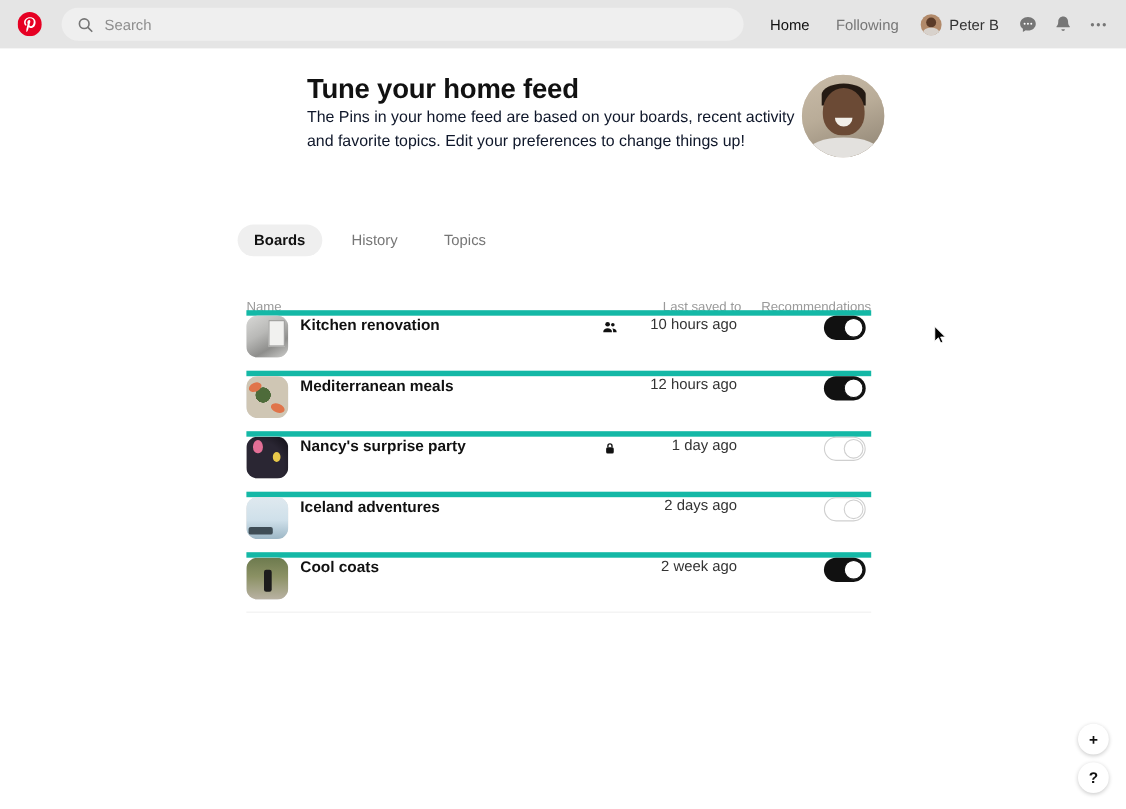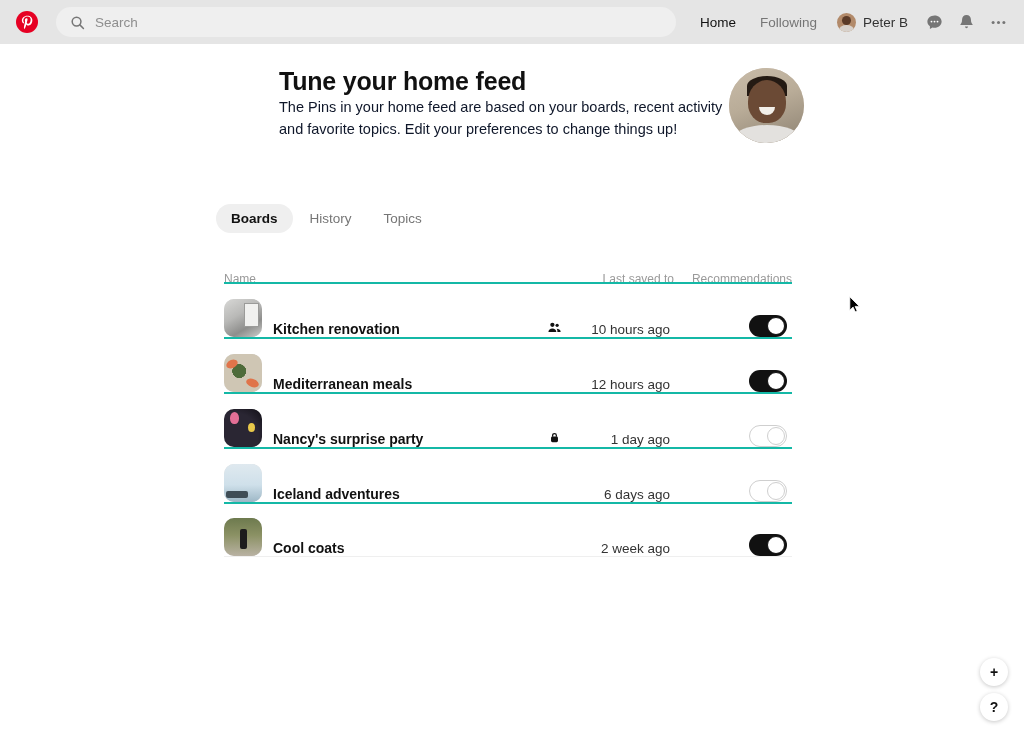--- a/index.html
+++ b/index.html
@@ -123,44 +123,44 @@
   .hero-avatar .shirt {
     position:absolute; left:50%; bottom:-8px;
     width:66px; height:26px; margin-left:-33px;
     border-radius:50% 50% 0 0;
     background:#e3e1de;
   }
 
   
   .tabs {
     position: absolute; top: 160px; left: 216px;
-    display: flex; align-items: center; gap: 2px;
+    display: flex; align-items: center; gap: 12px;
   }
   .tab {
     font-size: 13.5px; color: #767676;
     padding: 7px 15px; border-radius: 18px;
     white-space: nowrap;
   }
   .tab.active { background: #efefef; color: #111; font-weight: bold; }
 
   
   .table { position: absolute; top: 210px; left: 224px; width: 568px; }
   .thead {
     display: flex; align-items: center;
     height: 28px; position: relative;
   }
   .th { font-size: 12px; color: #9a9a9a; margin-top: 22px; }
   .th-name { flex: 0 0 auto; }
   .th-saved { position: absolute; right: 118px; white-space: nowrap; }
   .th-rec  { position: absolute; right: 0; white-space: nowrap; }
 
   .row {
-    display: flex; align-items: flex-end;
+    display: flex; align-items: flex-start;
     height: 55px; position: relative;
-    border-top: 2px solid #14b8a6;
+    border-top: 5px solid #14b8a6;
   }
   .row:last-child { border-bottom: 1px solid #efefef; }
 
   .thumb {
     width: 38px; height: 38px; border-radius: 10px;
     flex: 0 0 auto; overflow: hidden; position: relative;
     background: #ddd;
   }
   .board-name {
     margin-left: 11px;
@@ -388,21 +388,21 @@
           <span class="knob"></span>
         </span>
       </span>
     </div>
 
     <div class="row">
       <div class="thumb">
         <span class="art art-iceland"></span>
       </div>
       <span class="board-name">Iceland adventures</span>
-      <span class="row-saved">6 days ago</span>
+      <span class="row-saved">2 days ago</span>
       <span class="toggle-cell">
         <span class="toggle off">
           <span class="knob"></span>
         </span>
       </span>
     </div>
 
     <div class="row">
       <div class="thumb">
         <span class="art art-coats"></span>

